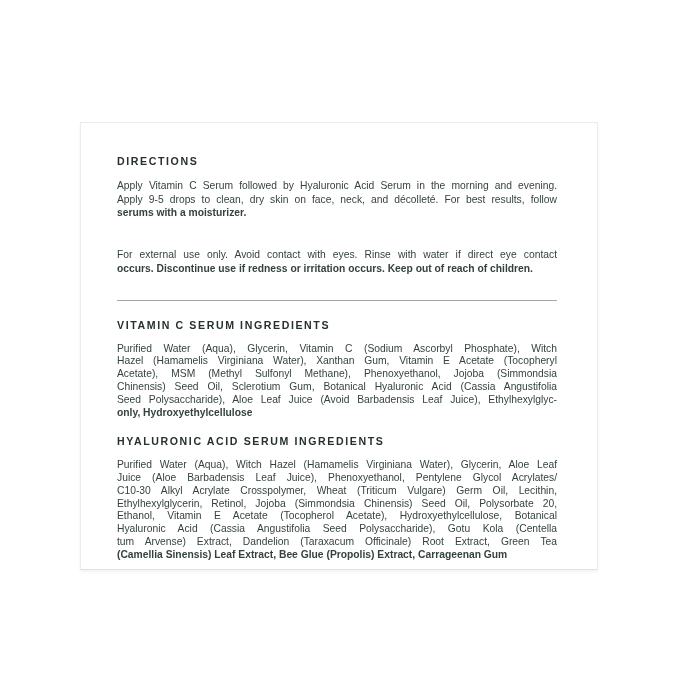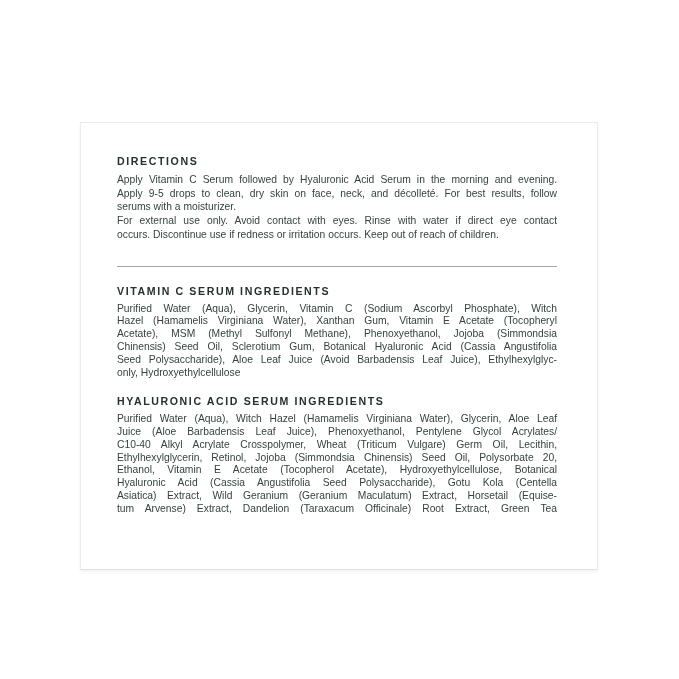--- a/index.html
+++ b/index.html
@@ -31,26 +31,27 @@
     font-weight: bold;
     letter-spacing: 1.6px;
     color: #25312a;
     margin: 0 0 6px 0;
     text-transform: uppercase;
   }
   .body-text {
     font-size: 10.3px;
     color: #34423b;
     letter-spacing: 0;
+    margin-top: 12px;
   }
   .dir .tline { line-height: 13.7px; }
   .ing .tline { line-height: 12.8px; }
   .tline { text-align: justify; text-align-last: justify; }
-  .tline-last { text-align-last: left; }
-  .warning { margin-top: 0; }
+  .tline-last { text-align-last: left; font-weight: bold; }
+  .warning { margin-top: 28px; }
   .divider {
     border: none;
     border-top: 1px solid #a6a6a6;
     margin: 24px 0 19px 0;
     height: 0;
   }
   .sec-gap { margin-top: 17px; }
 </style>
 </head>
 <body>
@@ -82,22 +83,22 @@
         <div class="tline">Seed Polysaccharide), Aloe Leaf Juice (Avoid Barbadensis Leaf Juice), Ethylhexylglyc-</div>
         <div class="tline tline-last">only, Hydroxyethylcellulose</div>
       </div>
   </div>
 
   <div class="sec-gap">
     <h2 class="sec-heading">HYALURONIC ACID SERUM INGREDIENTS</h2>
     <div class="body-text ing">
         <div class="tline">Purified Water (Aqua), Witch Hazel (Hamamelis Virginiana Water), Glycerin, Aloe Leaf</div>
         <div class="tline">Juice (Aloe Barbadensis Leaf Juice), Phenoxyethanol, Pentylene Glycol Acrylates/</div>
-        <div class="tline">C10-40 Alkyl Acrylate Crosspolymer, Wheat (Triticum Vulgare) Germ Oil, Lecithin,</div>
+        <div class="tline">C10-30 Alkyl Acrylate Crosspolymer, Wheat (Triticum Vulgare) Germ Oil, Lecithin,</div>
         <div class="tline">Ethylhexylglycerin, Retinol, Jojoba (Simmondsia Chinensis) Seed Oil, Polysorbate 20,</div>
         <div class="tline">Ethanol, Vitamin E Acetate (Tocopherol Acetate), Hydroxyethylcellulose, Botanical</div>
         <div class="tline">Hyaluronic Acid (Cassia Angustifolia Seed Polysaccharide), Gotu Kola (Centella</div>
-        <div class="tline">Asiatica) Extract, Wild Geranium (Geranium Maculatum) Extract, Horsetail (Equise-</div>
         <div class="tline">tum Arvense) Extract, Dandelion (Taraxacum Officinale) Root Extract, Green Tea</div>
+        <div class="tline tline-last">(Camellia Sinensis) Leaf Extract, Bee Glue (Propolis) Extract, Carrageenan Gum</div>
       </div>
   </div>
 
 </div>
 
 </body></html>

